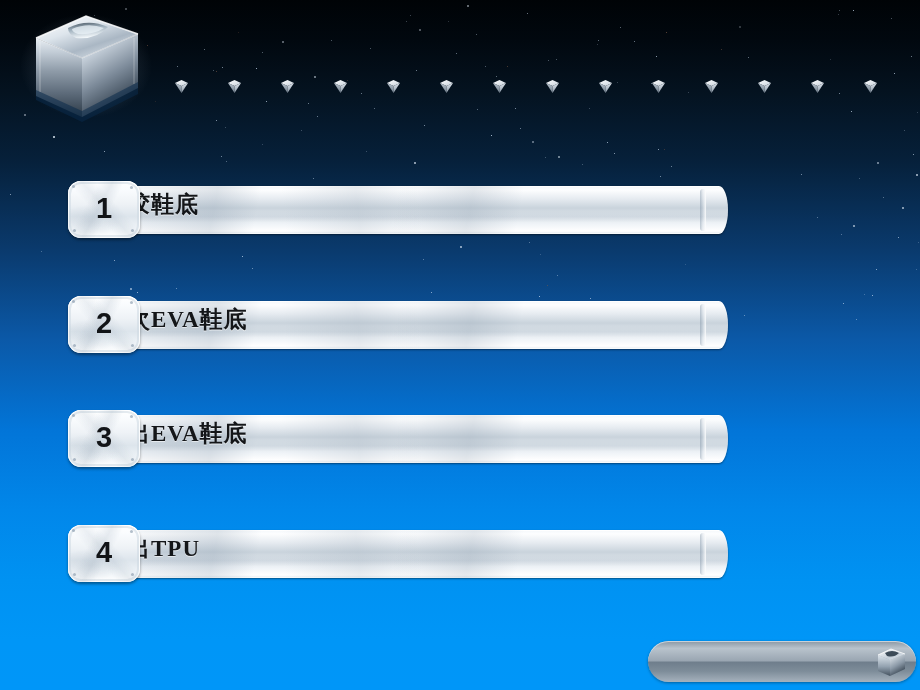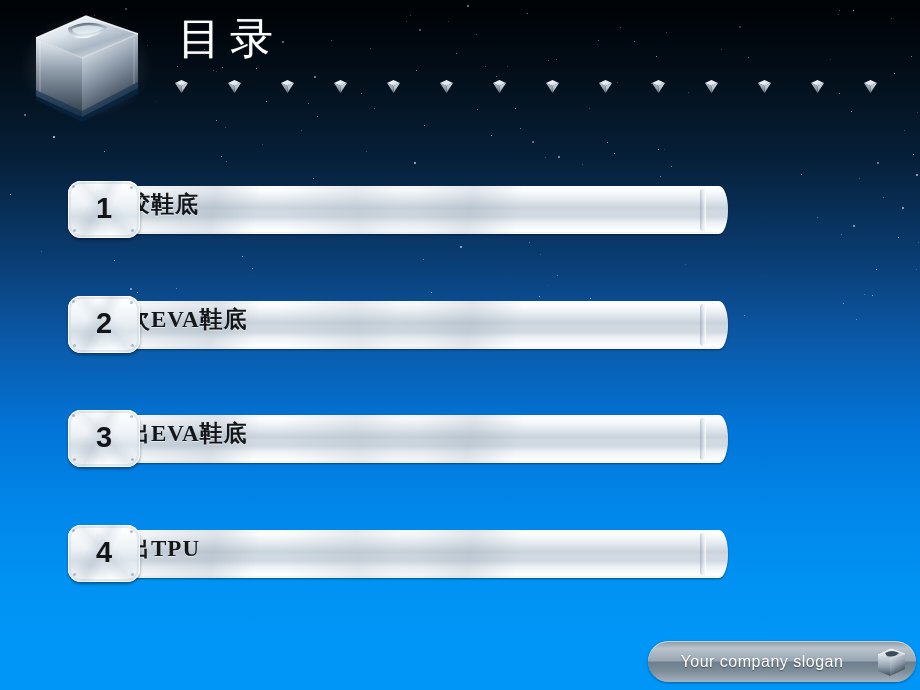--- a/index.html
+++ b/index.html
@@ -465,21 +465,20 @@
       <path d="M20 34 L70 12 L122 30" fill="none" stroke="#ffffff" stroke-width="1.4" opacity="0.85"></path>
       <path d="M66 54 L122 30" fill="none" stroke="#ffffff" stroke-width="1.1" opacity="0.6"></path>
       <path d="M20 34 L66 54" fill="none" stroke="#ffffff" stroke-width="1.1" opacity="0.5"></path>
       <path d="M24 38 L24 88" fill="none" stroke="#ffffff" stroke-width="1" opacity="0.35"></path>
       <path d="M118 34 L118 80" fill="none" stroke="#ffffff" stroke-width="1" opacity="0.3"></path>
 
       <path d="M20 86 L66 107 L122 78 L122 90 L66 118 L20 96 Z" fill="#0a2a4a" opacity="0.55"></path>
     </svg>
   </div>
 
-  <div class="slide-title">目录</div>
 
   <div class="diamond-row" id="diamond-row">
       <div class="diamond" style="left: 174px;"><svg viewBox="0 0 15 16" width="15" height="16">
           <defs>
             <linearGradient id="dTop" x1="0" y1="0" x2="1" y2="1">
               <stop offset="0%" stop-color="#ffffff"></stop>
               <stop offset="100%" stop-color="#c6d0da"></stop>
             </linearGradient>
             <linearGradient id="dL" x1="0" y1="0" x2="0" y2="1">
               <stop offset="0%" stop-color="#b9c4ce"></stop>
@@ -784,21 +783,20 @@
           <div class="rivet" style="left: 4px; top: 4px;"></div>
           <div class="rivet" style="left: 62px; top: 5px;"></div>
           <div class="rivet" style="left: 5px; top: 48px;"></div>
           <div class="rivet" style="left: 63px; top: 48px;"></div>
           <div class="badge-num">4</div>
         </div>
       </div>
     </div>
 
   <div class="slogan-pill">
-    <div class="slogan-text">Your company slogan</div>
     <div class="slogan-cube">
       <svg viewBox="0 0 34 33" width="34" height="33">
         <defs>
           <linearGradient id="sf" x1="0" y1="0" x2="0" y2="1">
             <stop offset="0%" stop-color="#dde5ec"></stop>
             <stop offset="55%" stop-color="#93a2b0"></stop>
             <stop offset="100%" stop-color="#44525f"></stop>
           </linearGradient>
           <linearGradient id="ss" x1="0" y1="0" x2="0.4" y2="1">
             <stop offset="0%" stop-color="#eef4f8"></stop>

